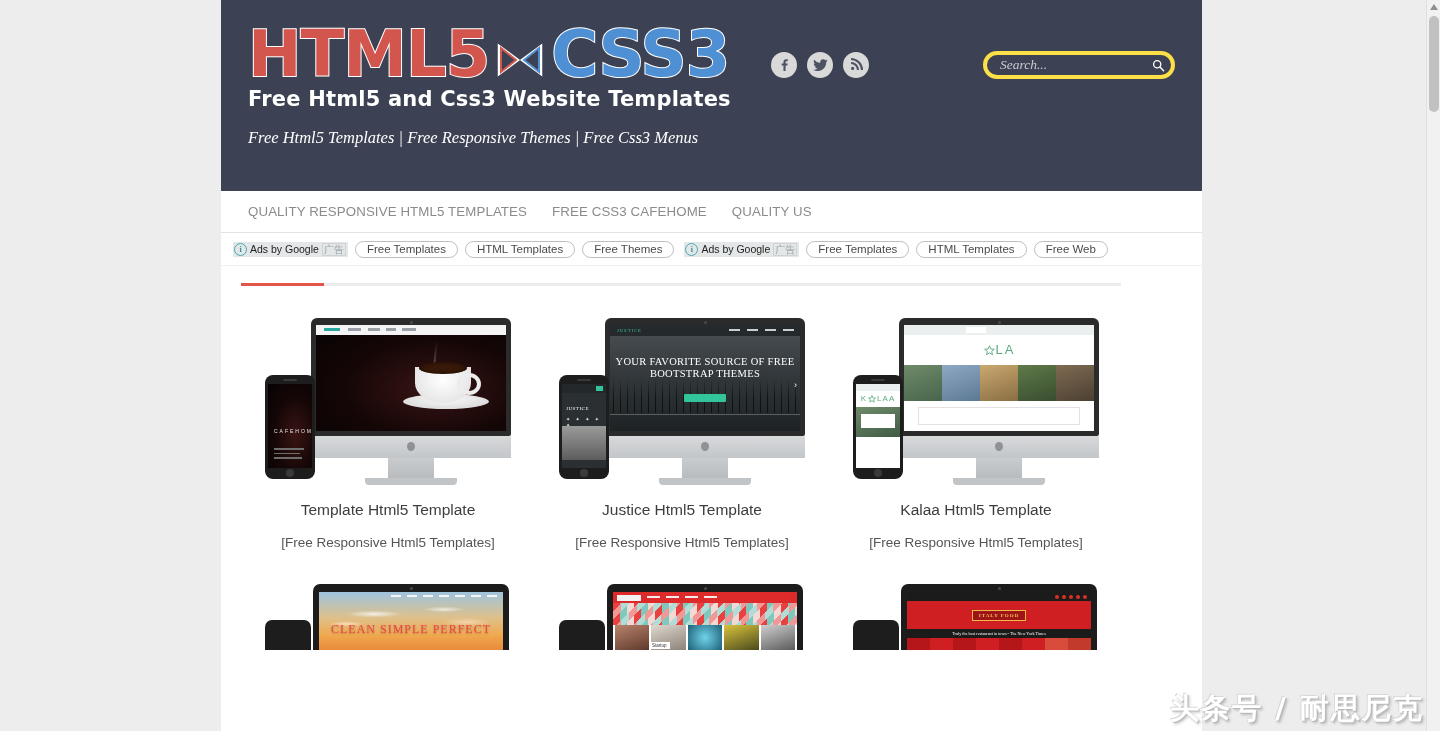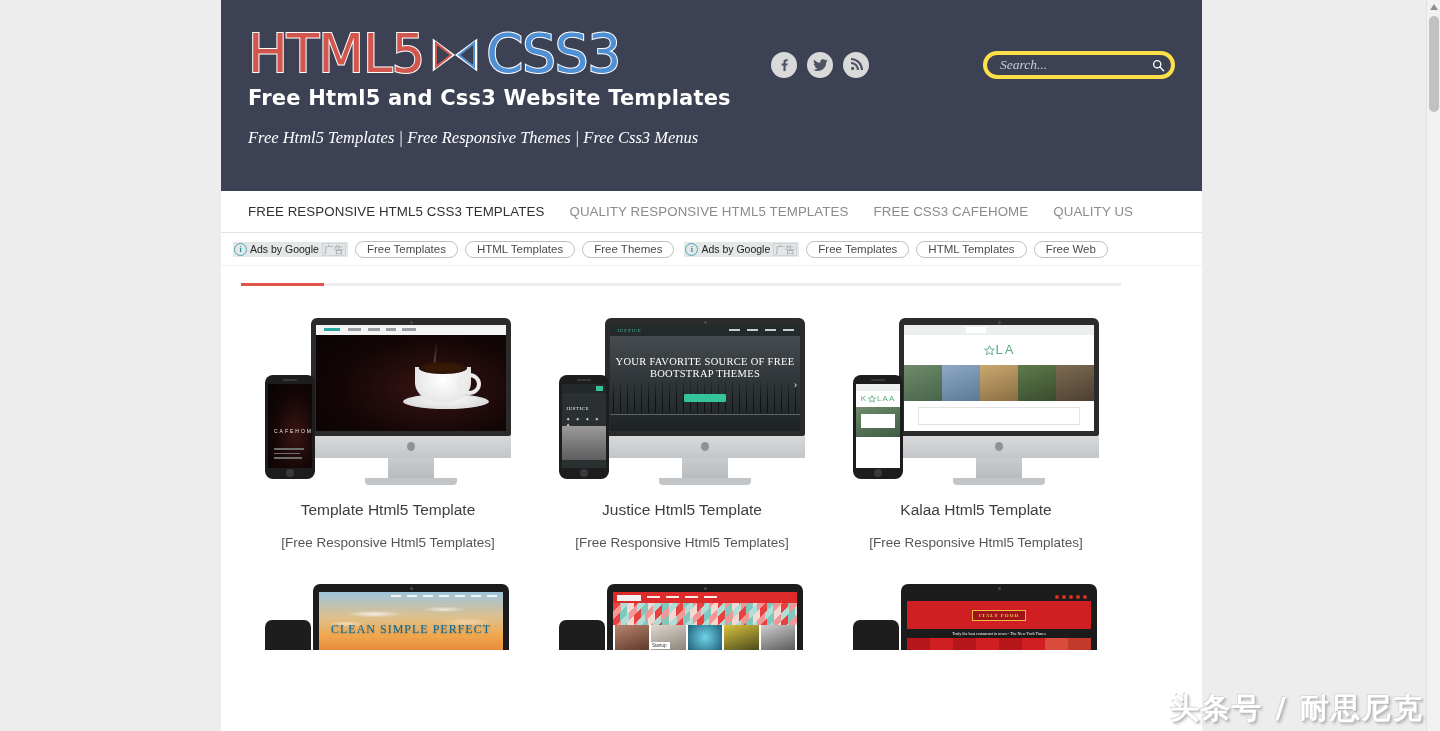--- a/index.html
+++ b/index.html
@@ -41,22 +41,22 @@
     height: 191px;
     background: #3c4253;
   }
   .logo-block {
     position: absolute;
     left: 27px;
     top: 28px;
   }
   .logo-line1 {
     font-family: "DejaVu Sans", sans-serif;
-    font-weight: normal;
-    font-size: 53px;
+    font-weight: bold;
+    font-size: 64px;
     letter-spacing: -1px;
     line-height: 52px;
     white-space: nowrap;
   }
   .logo-html5 {
     color: #d2554e;
     -webkit-text-stroke: 2px #ffffff;
     paint-order: stroke fill;
     text-shadow: 0 0 0 #fff;
   }
@@ -558,21 +558,21 @@
       radial-gradient(ellipse 36px 6px at 80% 52%, rgba(255,230,200,.6), transparent 70%);
   }
   .sun-top { position:absolute; left:0; right:0; top:0; height:9px; }
   .sun-nav { position:absolute; right:6px; top:3px; display:flex; gap:6px; }
   .sun-nav i { display:block; width:10px;height:2px;background:rgba(255,255,255,.85); }
   .sun-brand { position:absolute; left:6px; top:2px; font-size:4.5px; color:#f3e27a; letter-spacing:.5px;}
   .sun-head {
     position:absolute; left:0; right:0; top: 52%;
     text-align:center;
     font-family:"Liberation Serif", serif;
-    color:#0369a1; font-size: 12px; letter-spacing: 1px;
+    color:#ef4444; font-size: 12px; letter-spacing: 1px;
     text-shadow: 0 1px 2px rgba(0,0,0,.25);
   }
 
   
   .pat-nav { position:absolute; left:0; right:0; top:0; height:11px; background:#dd2b2b; }
   .pat-logo { position:absolute; left:4px; top:2.5px; width:24px;height:6px;background:#f2f2f2; }
   .pat-links { position:absolute; left:34px; top:4px; display:flex; gap:6px; }
   .pat-links i { display:block; width:13px;height:2px;background:rgba(255,255,255,.9); }
   .pat-band {
     position:absolute; left:0; right:0; top:11px; height:22px;
@@ -696,21 +696,20 @@
         <span class="search-icon">
           <svg width="13" height="13" viewBox="0 0 13 13">
               <circle cx="5.2" cy="5.2" r="3.6" fill="none" stroke="#ffffff" stroke-width="1.3"></circle>
               <line x1="8" y1="8" x2="11.6" y2="11.8" stroke="#ffffff" stroke-width="1.4" stroke-linecap="round"></line>
             </svg>
         </span>
       </div>
     </div>
 
     <div id="nav">
-      <div class="nav-item active">FREE RESPONSIVE HTML5 CSS3 TEMPLATES</div>
       <div class="nav-item">QUALITY RESPONSIVE HTML5 TEMPLATES</div>
       <div class="nav-item">FREE CSS3 CAFEHOME</div>
       <div class="nav-item">QUALITY US</div>
     </div>
 
     <div id="ads">
       <div class="ad-group">
         <span class="ads-badge">
           <span class="info-i">i</span>
           <span>Ads by Google</span>

